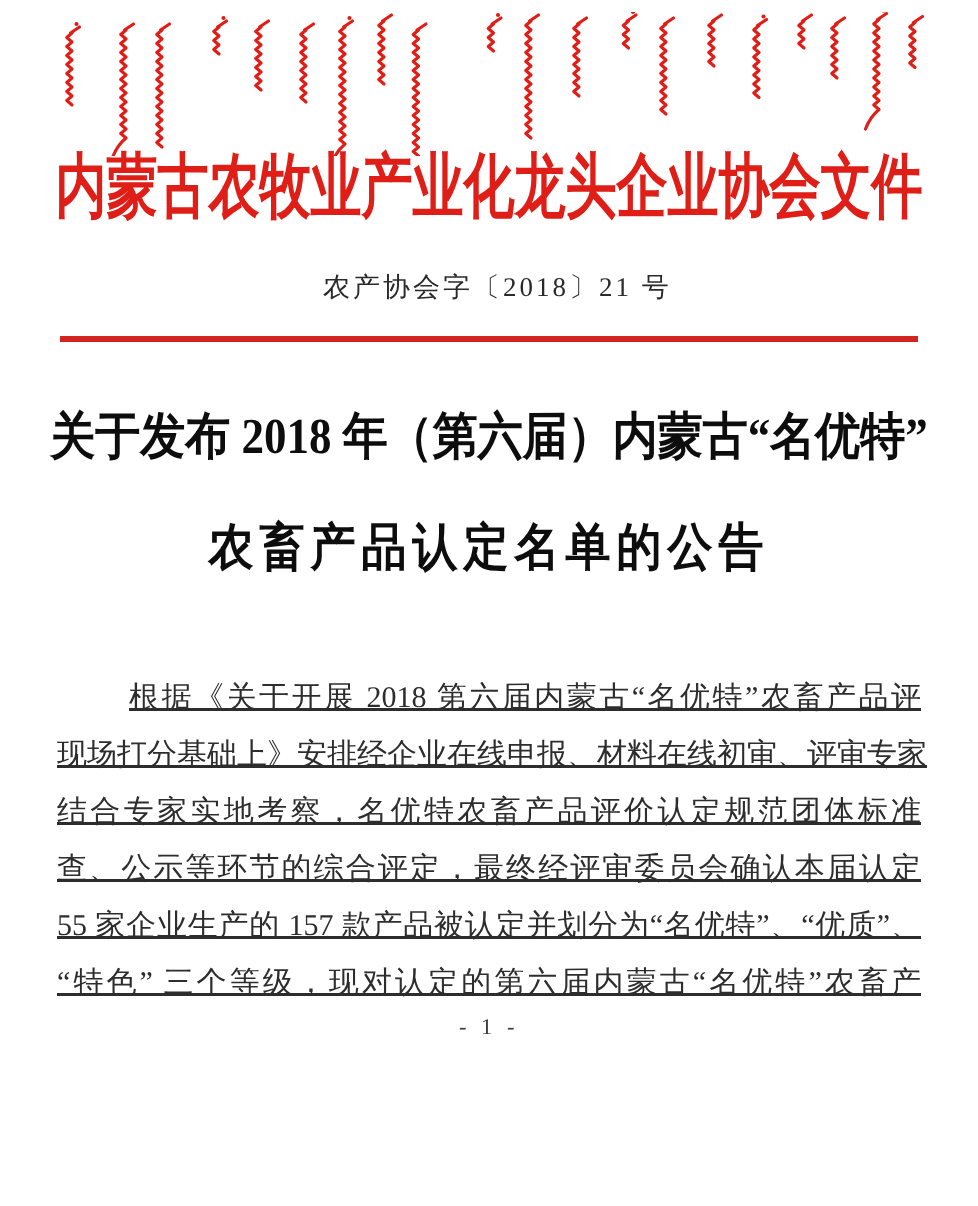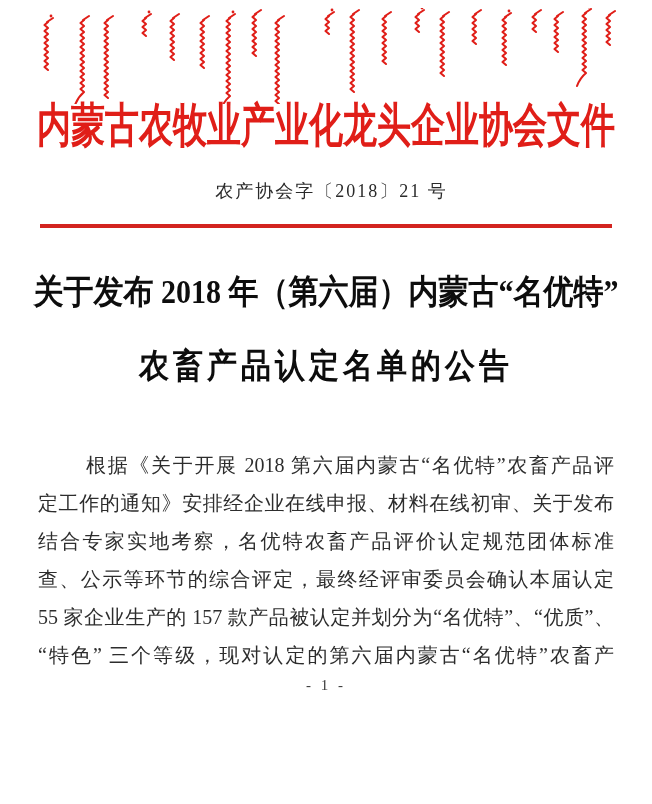--- a/index.html
+++ b/index.html
@@ -72,20 +72,21 @@
     margin: 60px 38px 0;
     color: #2d2d2d;
     font-size: 20px;
   }
   .body-line {
     line-height: 38px;
     text-align: justify;
     text-align-last: justify;
     text-justify: inter-character;
     white-space: nowrap;
+    text-decoration: underline;
   }
   .body-line.indent {
     padding-left: 48px;
   }
   .page-number {
     position: absolute;
     bottom: 14px;
     left: 0;
     width: 100%;
     text-align: center;
@@ -155,21 +156,21 @@
 
   <div class="red-rule"></div>
 
   <div class="doc-title">
     <div class="t-line1">关于发布 2018 年（第六届）内蒙古“名优特”</div>
     <div class="t-line2">农畜产品认定名单的公告</div>
   </div>
 
   <div class="body-text">
     <div class="body-line indent">根据《关于开展 2018 第六届内蒙古“名优特”农畜产品评</div>
-    <div class="body-line">定工作的通知》安排经企业在线申报、材料在线初审、关于发布</div>
+    <div class="body-line">现场打分基础上》安排经企业在线申报、材料在线初审、评审专家</div>
     <div class="body-line">结合专家实地考察，名优特农畜产品评价认定规范团体标准</div>
     <div class="body-line">查、公示等环节的综合评定，最终经评审委员会确认本届认定</div>
     <div class="body-line">55 家企业生产的 157 款产品被认定并划分为“名优特”、“优质”、</div>
     <div class="body-line">“特色” 三个等级，现对认定的第六届内蒙古“名优特”农畜产</div>
   </div>
 
   <div class="page-number">- 1 -</div>
 
 </div>
 

